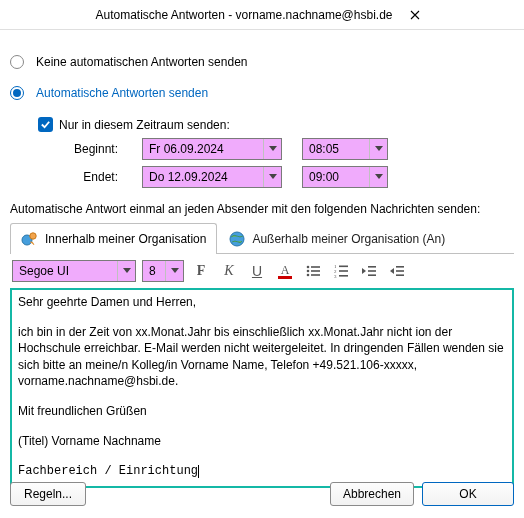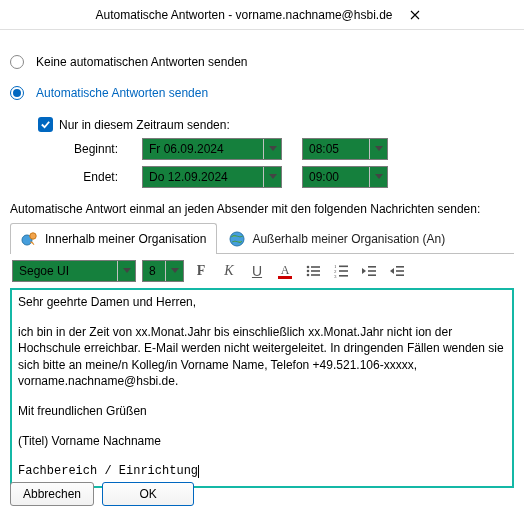--- a/index.html
+++ b/index.html
@@ -82,21 +82,21 @@
     row-gap: 6px;
     margin-left: 56px;
     align-items: center;
   }
   .period-grid .lbl { text-align: right; padding-right: 4px; }
   .combo {
     display: flex;
     align-items: center;
     height: 22px;
     border: 1px solid #7a7a7a;
-    background: #15803d;
+    background: #f0abfc;
   }
   .combo .val { flex: 1 1 auto; padding: 0 6px; white-space: nowrap; overflow: hidden; }
   .combo .arrow {
     width: 18px;
     height: 100%;
     border-left: 1px solid #c0c0c0;
     display: flex;
     align-items: center;
     justify-content: center;
   }
@@ -362,20 +362,23 @@
     <p>Sehr geehrte Damen und Herren,</p>
     <p>ich bin in der Zeit von xx.Monat.Jahr bis einschließlich xx.Monat.Jahr nicht ion der Hochschule erreichbar. E-Mail werden nicht weitergeleitet. In dringenden Fällen wenden sie sich bitte an meine/n Kolleg/in Vorname Name, Telefon +49.521.106-xxxxx, vorname.nachname@hsbi.de.</p>
     <p>Mit freundlichen Grüßen</p>
     <p>(Titel) Vorname Nachname</p>
     <p class="tight cursor-line">Fachbereich / Einrichtung</p>
   </div>
 
 </div>
 
 <div class="footer">
+  <div class="btn">
+      <span>Regeln...</span>
+    </div>
   <div class="footer-right">
     <div class="btn">
         <span>Abbrechen</span>
       </div>
     <div class="btn primary" style="min-width:92px;">
         <span>OK</span>
       </div>
   </div>
 </div>
 

